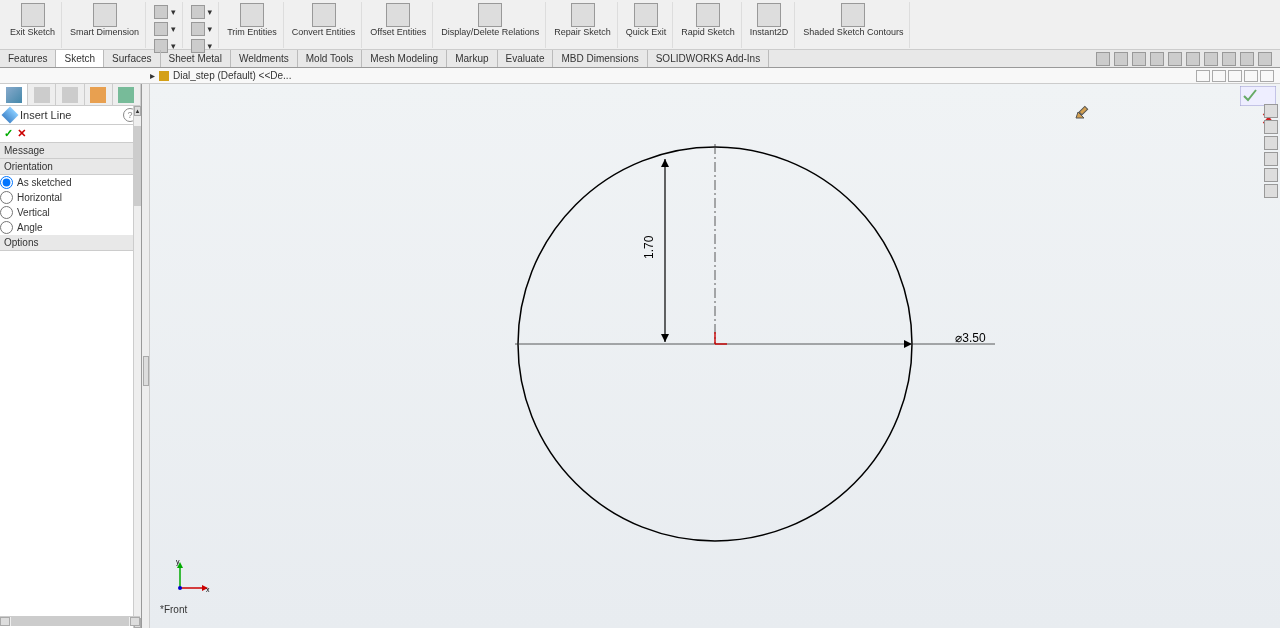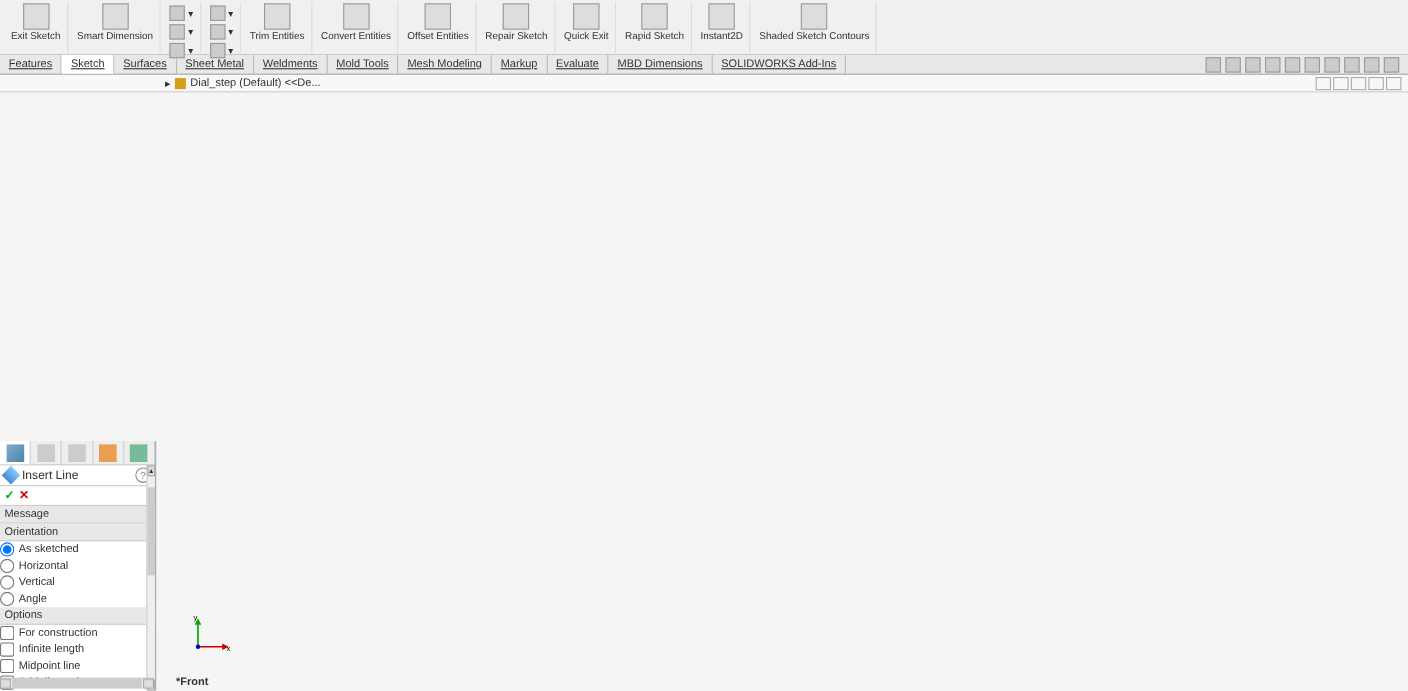--- a/index.html
+++ b/index.html
@@ -10,36 +10,36 @@
 .ribbon-group { display: flex; flex-direction: column; align-items: center; padding: 0 4px; border-right: 1px solid #ddd; height: 46px; justify-content: space-between; }
 .ribbon-group.small { flex-direction: column; align-items: flex-start; gap: 1px; padding: 2px 6px; justify-content: flex-start; }
 .ribbon-btn { display: flex; flex-direction: column; align-items: center; cursor: pointer; padding: 1px 2px; }
 .ribbon-icon { width: 20px; height: 20px; background: #ddd; border: 1px solid #999; margin-bottom: 1px; }
 .ribbon-icon.lg { width: 24px; height: 24px; }
 .ribbon-label { font-size: 9px; text-align: center; line-height: 1.1; }
 .mini-row { display: flex; align-items: center; gap: 3px; font-size: 9px; padding: 1px 0; }
 .mini-icon { width: 14px; height: 14px; background: #ccc; border: 1px solid #999; }
 
 
-.tabs { background: #e8e8e8; border-bottom: 1px solid #999; height: 18px; display: flex; align-items: center; justify-content: space-between; text-decoration: underline; }
+.tabs { background: #e8e8e8; border-bottom: 1px solid #999; height: 18px; display: flex; align-items: center; justify-content: space-between; }
 .tabs-left { display: flex; height: 100%; }
 .tab { padding: 2px 8px; font-size: 10px; border-right: 1px solid #bbb; cursor: pointer; display: flex; align-items: center; }
 .tab.active { background: #fff; }
 .tabs-right { display: flex; gap: 4px; padding-right: 8px; }
 .tabs-right .ticon { width: 14px; height: 14px; background: #ccc; border: 1px solid #999; cursor: pointer; }
 
 
 .breadcrumb { background: #f8f8f8; height: 16px; border-bottom: 1px solid #ccc; display: flex; align-items: center; padding-left: 150px; font-size: 10px; justify-content: space-between; }
 .bc-left { display: flex; align-items: center; gap: 4px; }
 .bc-icon { width: 10px; height: 10px; background: #d4a017; }
 .bc-right { display: flex; gap: 2px; padding-right: 6px; }
 .bc-right span { width: 14px; height: 12px; border: 1px solid #aaa; cursor: pointer; }
 
 
-.main { display: flex; height: 544px; align-items: flex-end; }
+.main { display: flex; height: 544px; }
 
 
 .panel { width: 142px; background: #fff; border-right: 1px solid #999; display: flex; flex-direction: column; position: relative; }
 .panel-tabs { display: flex; border-bottom: 1px solid #ccc; background: #eee; height: 22px; }
 .panel-tab { flex: 1; border-right: 1px solid #ccc; display: flex; align-items: center; justify-content: center; cursor: pointer; }
 .panel-tab.active { background: #fff; }
 .pt-icon { width: 16px; height: 16px; background: #ccc; }
 .pt-icon.feat { background: linear-gradient(135deg,#8ac,#48a); }
 .pt-icon.orange { background: #e8a050; }
 .pt-icon.green { background: #7b9; }
@@ -69,21 +69,21 @@
 
 .canvas { flex: 1; background: linear-gradient(#f0f3f5,#e8ecf0); position: relative; }
 svg.drawing { position: absolute; top: 0; left: 0; width: 100%; height: 100%; }
 .cursor-tool { position: absolute; width: 16px; height: 16px; }
 .right-strip { position: absolute; right: 0; top: 0; width: 16px; display: flex; flex-direction: column; gap: 2px; padding-top: 20px; }
 .right-strip span { width: 14px; height: 14px; background: #ddd; border: 1px solid #999; cursor: pointer; }
 .exit-sk { position: absolute; right: 4px; top: 2px; width: 36px; height: 20px; }
 .corner-x { position: absolute; right: 4px; top: 24px; color: #c22; font-size: 18px; font-weight: bold; }
 
 .triad { position: absolute; left: 20px; bottom: 30px; }
-.view-lbl { position: absolute; left: 10px; bottom: 2px; font-size: 10px; font-weight: bold; }
+.view-lbl { position: absolute; left: 10px; bottom: 13px; font-size: 10px; font-weight: normal; }
 
 .hscroll { position: absolute; bottom: 12px; left: 0; width: 140px; height: 10px; background: #eee; border-top: 1px solid #ccc; display: flex; }
 .hscroll .arr { width: 10px; background: #ddd; border: 1px solid #aaa; }
 .hscroll .thumb { flex: 1; background: #ccc; margin: 0 1px; }
 </style>
 </head>
 <body>
 
 <div class="ribbon">
   <div class="ribbon-group">
@@ -122,20 +122,27 @@
       <div class="ribbon-icon lg"></div>
       <div class="ribbon-label">Convert
 Entities</div>
     </div>
   </div>
   <div class="ribbon-group">
     <div class="ribbon-btn">
       <div class="ribbon-icon lg"></div>
       <div class="ribbon-label">Offset
 Entities</div>
+    </div>
+  </div>
+  <div class="ribbon-group">
+    <div class="ribbon-btn">
+      <div class="ribbon-icon lg"></div>
+      <div class="ribbon-label">Display/Delete
+Relations</div>
     </div>
   </div>
   <div class="ribbon-group">
     <div class="ribbon-btn">
       <div class="ribbon-icon lg"></div>
       <div class="ribbon-label">Repair
 Sketch</div>
     </div>
   </div>
   <div class="ribbon-group">
@@ -258,38 +265,20 @@
           <input type="radio" style="">
           <span>Vertical</span>
         </div>
       <div class="opt-row">
           <input type="radio" style="">
           <span>Angle</span>
         </div>
     </div>
 
     <div class="section-hdr">Options</div>
-    <div class="options">
-      <div class="opt-row">
-          <input type="checkbox" style="">
-          <span>For construction</span>
-        </div>
-      <div class="opt-row">
-          <input type="checkbox" style="">
-          <span>Infinite length</span>
-        </div>
-      <div class="opt-row">
-          <input type="checkbox" style="">
-          <span>Midpoint line</span>
-        </div>
-      <div class="opt-row">
-          <input type="checkbox" style="">
-          <span>Add dimensions</span>
-        </div>
-    </div>
 
     <div class="panel-scroll">
       <div class="scroll-arr up">▴</div>
       <div class="scroll-thumb"></div>
       <div class="scroll-arr dn">▾</div>
     </div>
   </div>
 
   <div class="splitter">
     <div class="splitter-handle"></div>

